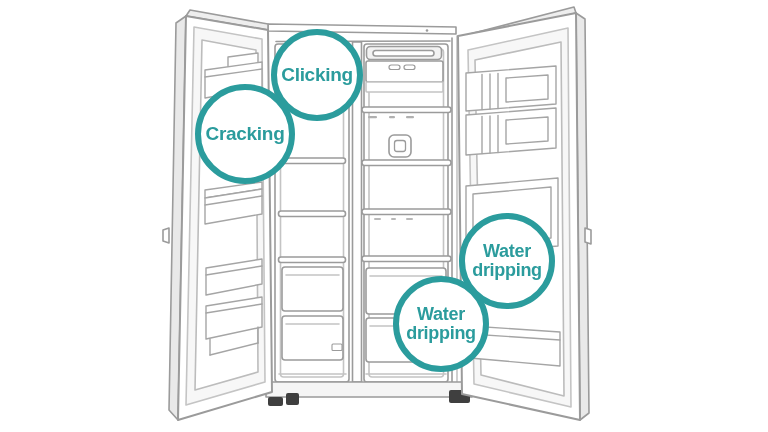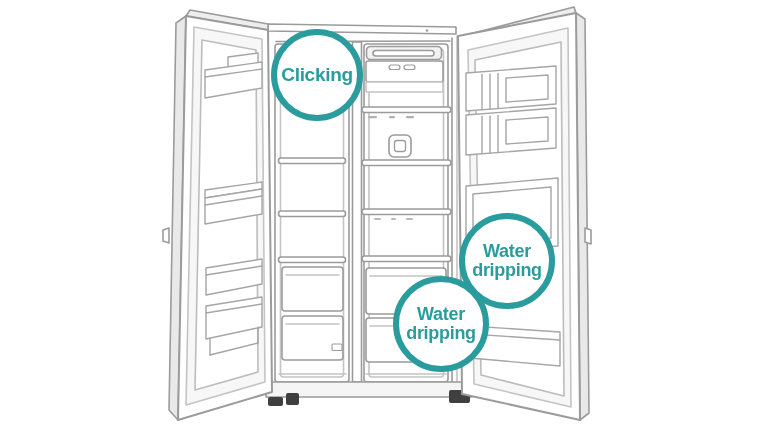--- a/index.html
+++ b/index.html
@@ -157,20 +157,23 @@
           <line x1="470" y1="334" x2="560" y2="340"></line>
         </g>
       </g>
     </g>
   </svg>
 
   <div class="badge" id="badge-clicking">
     <span>Clicking</span>
   </div>
 
+  <div class="badge" id="badge-cracking">
+    <span>Cracking</span>
+  </div>
 
   <div class="badge" id="badge-water-right">
     <span>Water</span>
     <span>dripping</span>
   </div>
 
   <div class="badge" id="badge-water-left">
     <span>Water</span>
     <span>dripping</span>
   </div>

